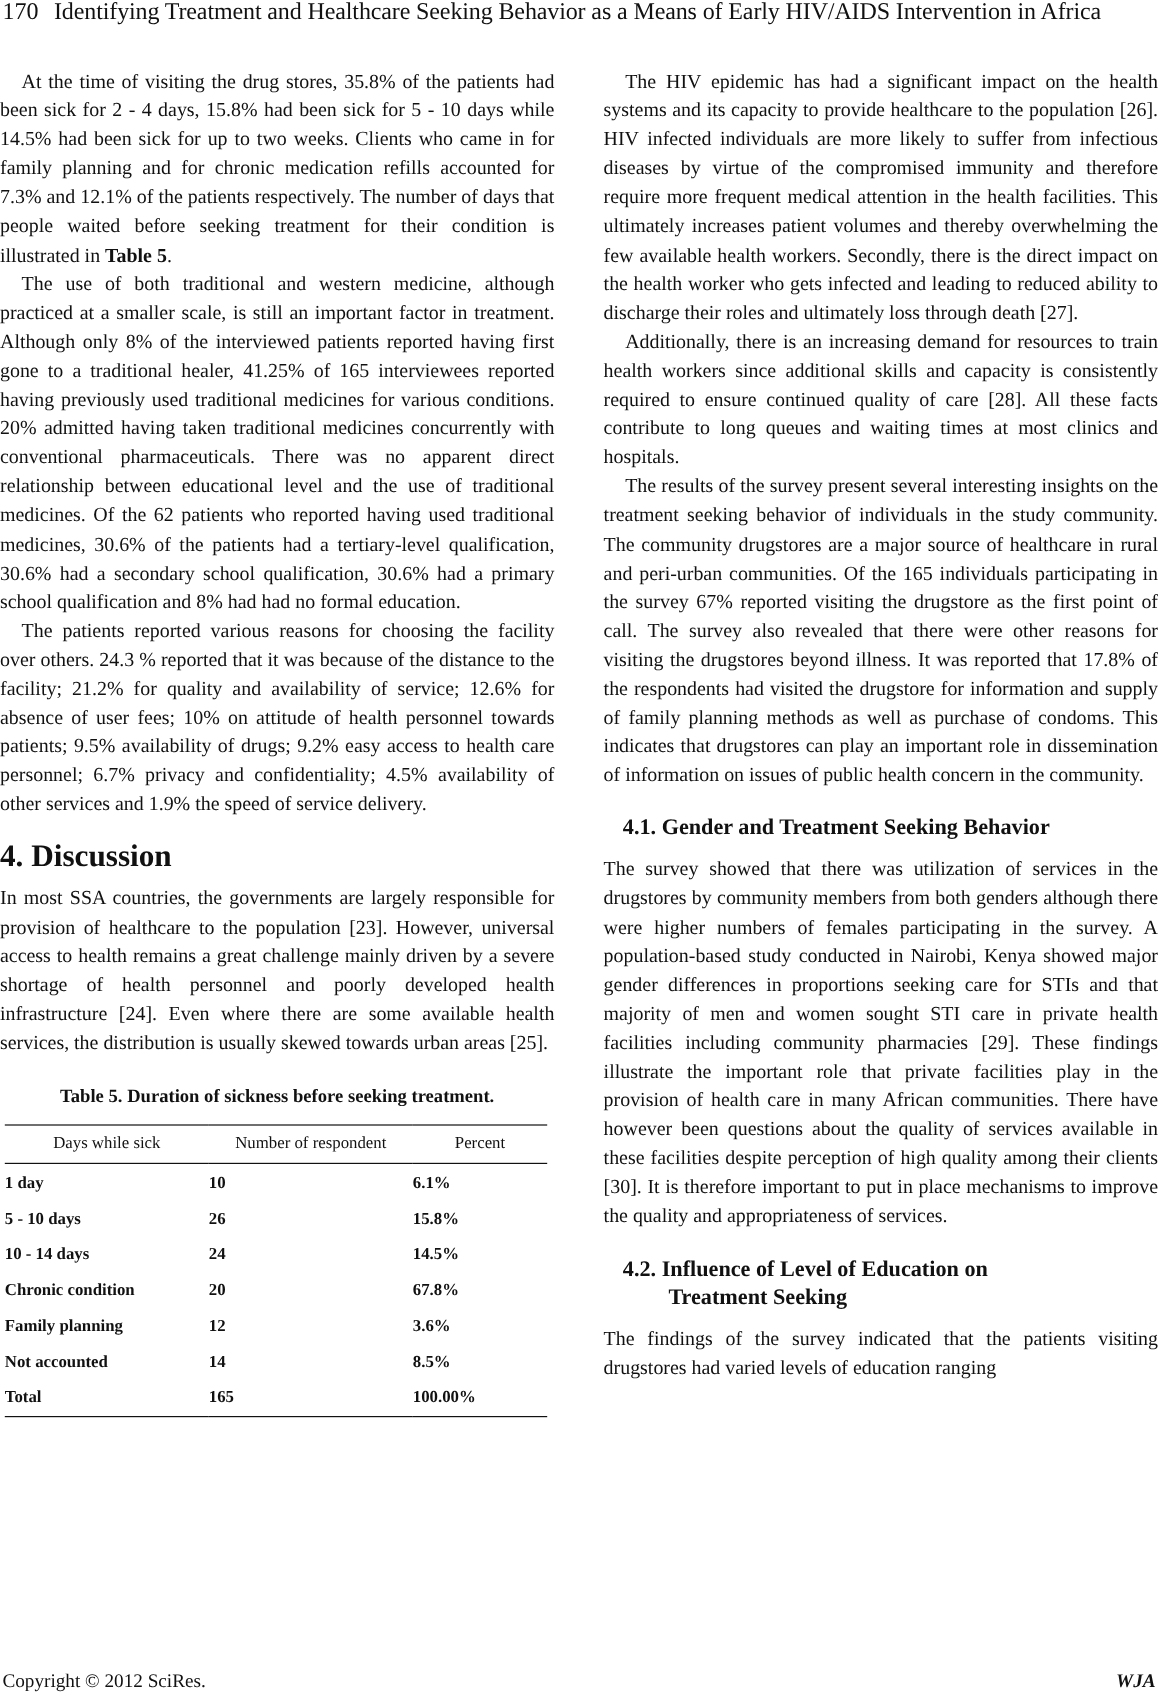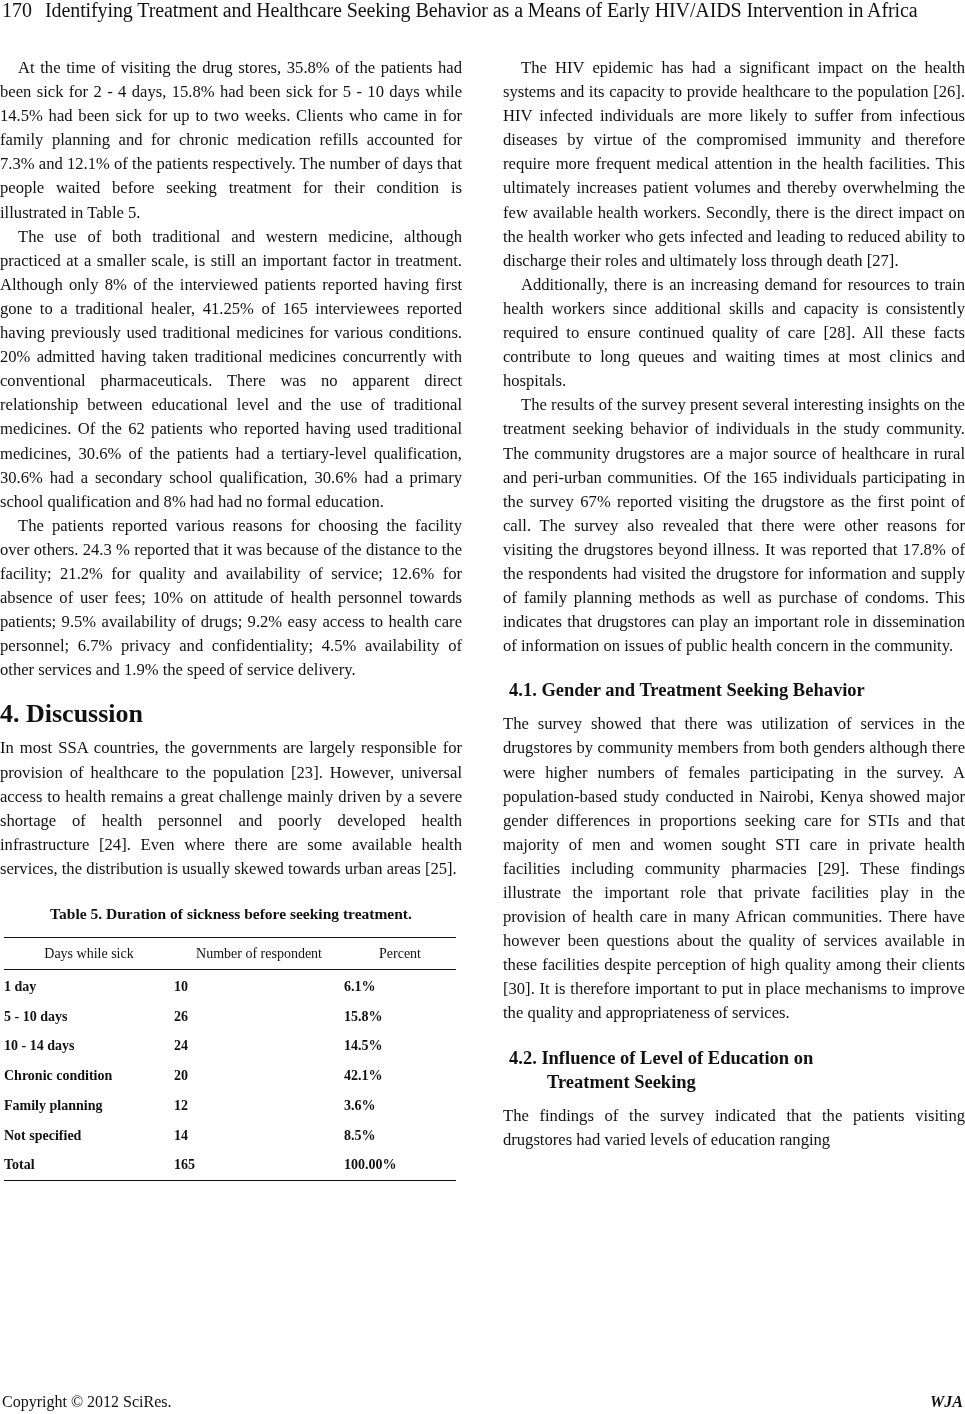--- a/index.html
+++ b/index.html
@@ -17,27 +17,27 @@
 
   .col {
     position: absolute; top: 56px; width: 462px;
     font-size: 16.6px; line-height: 24.1px;
     text-align: justify; hyphens: manual;
   }
   .col.left { left: 0; }
   .col.right { left: 503px; }
   .col p { margin: 0; }
   .col p.indent { text-indent: 18px; }
-  .col b { font-weight: normal; }
+  .col b { font-weight: bold; }
 
   h2.section {
     font-size: 26px; font-weight: bold; margin: 20px 0 10px 0; line-height: 24px;
   }
   h3.subsection {
-    font-size: 18.5px; font-weight: bold; margin: 20px 0 10px 6px; line-height: 24px;
+    font-size: 18.5px; font-weight: bold; margin: 20px 0 10px 16px; line-height: 24px;
   }
   h3.subsection .line2 { display: block; padding-left: 38px; }
 
   .table-caption {
     font-weight: bold; font-size: 15.5px; text-align: center;
     margin: 22px 0 0 0; line-height: 22px;
   }
   table.data {
     width: 452px; margin: 12px 0 0 4px; border-collapse: collapse;
     font-size: 14px; line-height: 29.7px;
@@ -95,29 +95,29 @@
           <td>15.8%</td>
         </tr>
       <tr>
           <td class="c1">10 - 14 days</td>
           <td class="c2">24</td>
           <td>14.5%</td>
         </tr>
       <tr>
           <td class="c1">Chronic condition</td>
           <td class="c2">20</td>
-          <td>42.1%</td>
+          <td>67.8%</td>
         </tr>
       <tr>
           <td class="c1">Family planning</td>
           <td class="c2">12</td>
           <td>3.6%</td>
         </tr>
       <tr>
-          <td class="c1">Not specified</td>
+          <td class="c1">Not accounted</td>
           <td class="c2">14</td>
           <td>8.5%</td>
         </tr>
       <tr>
           <td class="c1">Total</td>
           <td class="c2">165</td>
           <td>100.00%</td>
         </tr>
     </tbody>
   </table>

